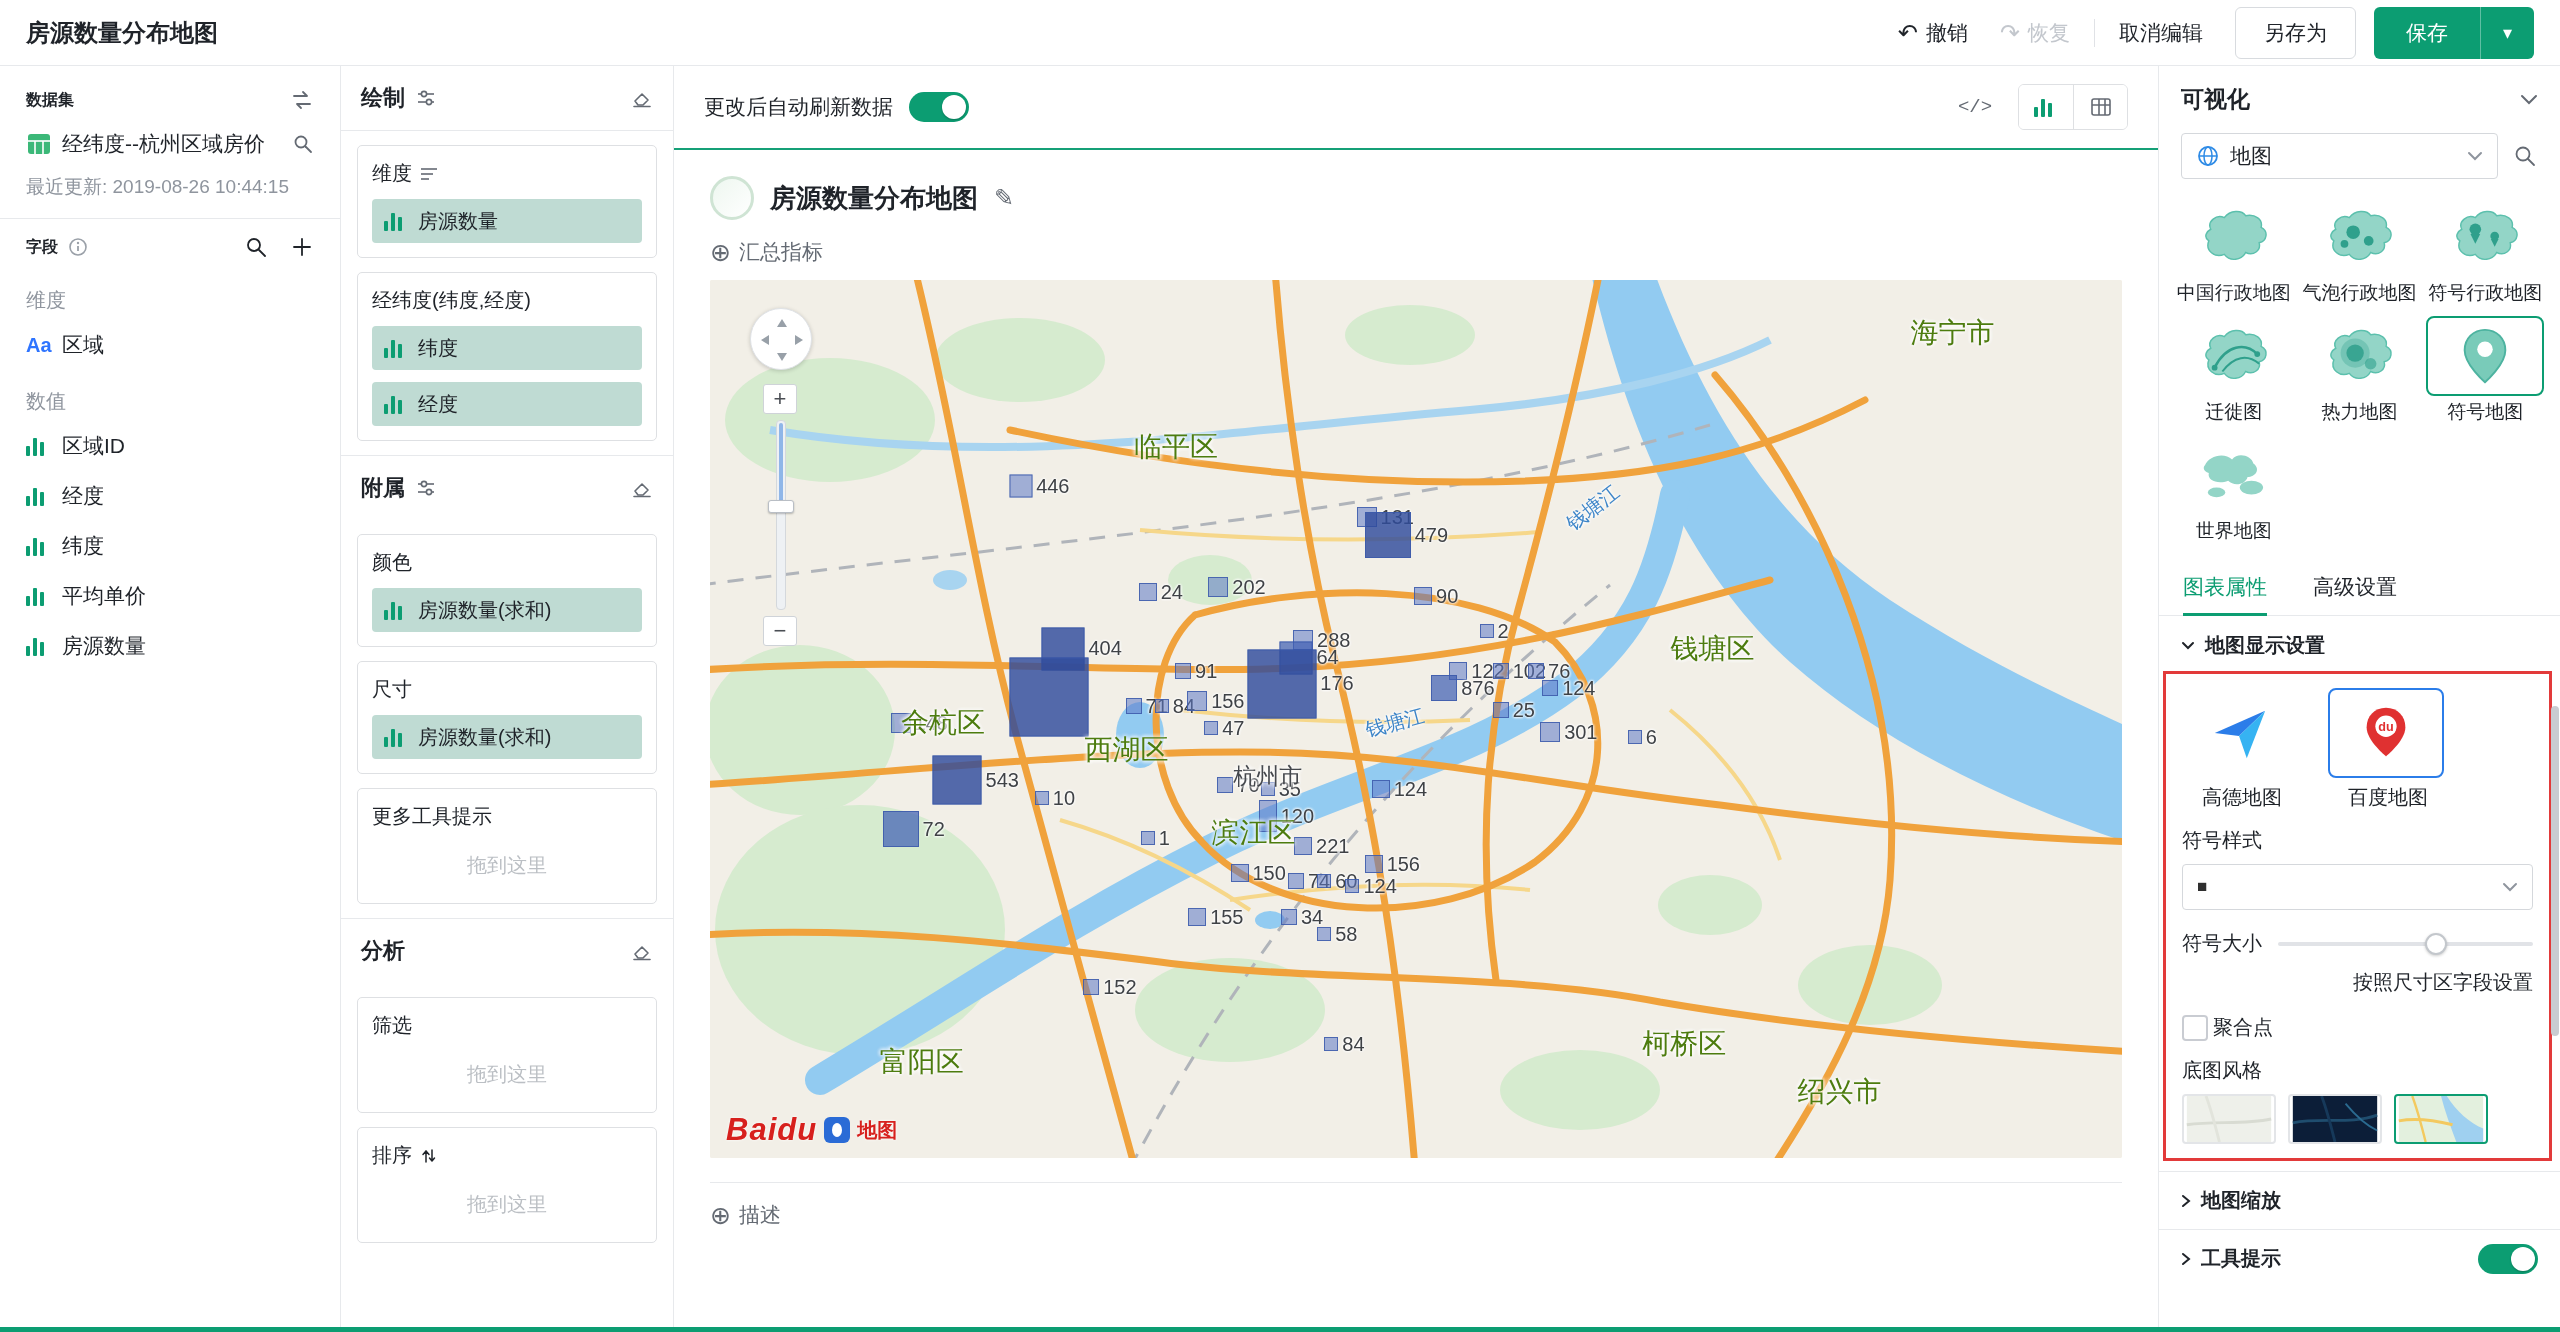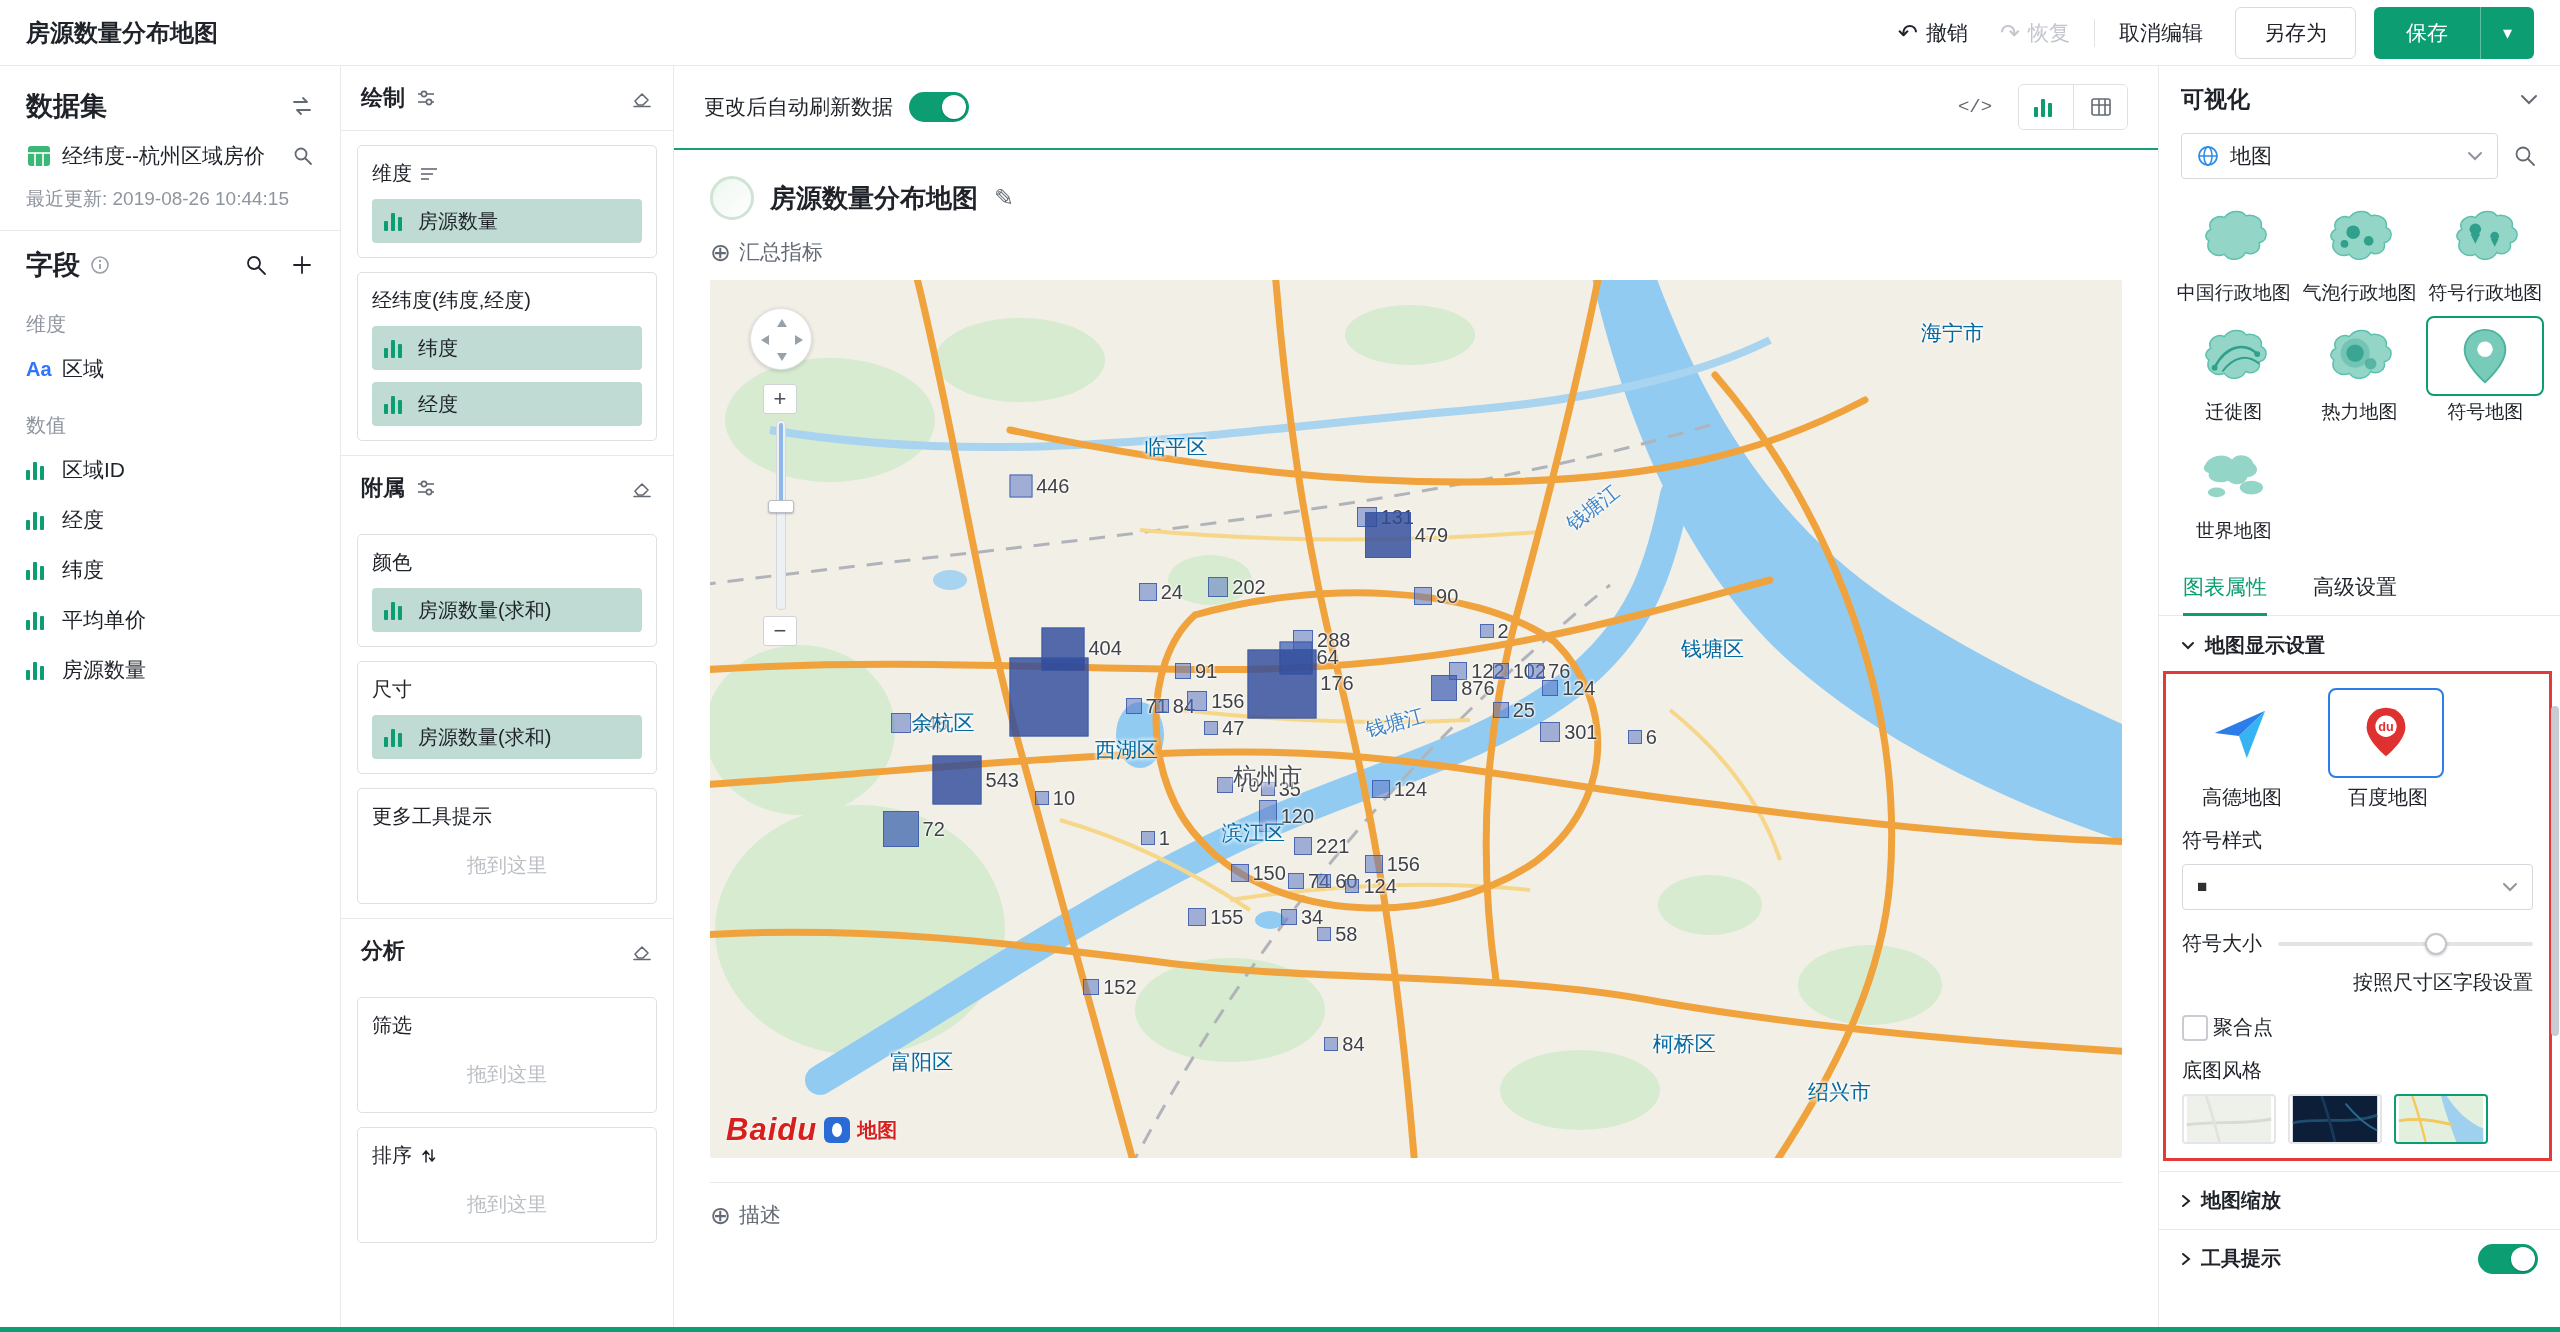--- a/index.html
+++ b/index.html
@@ -24,21 +24,21 @@
 .btn-save{display:flex;margin-left:18px;border-radius:6px;overflow:hidden}
 .btn-save .main{height:52px;padding:0 32px;background:var(--accent);color:#fff;font-size:21px;display:flex;align-items:center;cursor:pointer}
 .btn-save .caret{width:54px;height:52px;background:var(--accent);border-left:1px solid rgba(255,255,255,.35);display:flex;align-items:center;justify-content:center;color:#fff;font-size:18px;cursor:pointer}
 
 .body{flex:1;display:flex;min-height:0}
 .bottombar{flex:0 0 5px;background:var(--accent)}
 
 
 .panel1{width:341px;border-right:1px solid var(--border);background:#fff;padding-top:6px}
 .p1-row{display:flex;align-items:center;padding:16px 26px 10px;gap:10px}
-.p-title{font-size:27px;font-weight:bold}
+.p-title{font-size:16px;font-weight:bold}
 .ds-row{display:flex;align-items:center;gap:10px;padding:8px 26px}
 .ds-name{font-size:21px;flex:1;white-space:nowrap;overflow:hidden}
 .ds-update{font-size:19px;color:var(--gray);padding:8px 26px 18px}
 .p1-sep{height:1px;background:var(--border);margin:0}
 .group-label{font-size:20px;color:var(--gray);padding:18px 26px 6px}
 .field-row{display:flex;align-items:center;gap:12px;padding:11px 26px;font-size:21px;cursor:pointer}
 .aa{color:#2e74ff;font-weight:bold;font-size:20px;width:24px}
 .ico-bars{display:inline-flex;align-items:flex-end;gap:3px;height:20px;width:24px}
 .ico-bars i{display:block;width:4px;background:var(--bc,#0c9d72);border-radius:1px}
 .ico-bars i:nth-child(1){height:10px}
@@ -71,21 +71,21 @@
 .seg .s-item.active{border-bottom:none}
 .c-title-row{display:flex;align-items:center;gap:16px;padding:26px 36px 0}
 .avatar{width:44px;height:44px;border-radius:50%;border:3px solid #cfe4d4;background:linear-gradient(135deg,#eef7f0,#ffffff)}
 .c-title{font-size:26px;font-weight:bold}
 .pencil{font-size:24px;color:#646a73;cursor:pointer}
 .c-metric-row{display:flex;align-items:center;gap:8px;padding:18px 36px 0;color:#646a73;font-size:21px;cursor:pointer}
 .oplus{font-size:25px;line-height:1}
 
 .map{position:relative;height:878px;margin:14px 36px 0;background:#f2efe7;overflow:hidden;border-radius:2px}
 .map svg.base{position:absolute;inset:0;width:100%;height:100%}
-.map-label{position:absolute;transform:translate(-50%,-50%);font-size:21px;color:#0369a1;white-space:nowrap;text-shadow:0 0 4px #fff,0 0 4px #fff,0 0 4px #fff;pointer-events:none}
+.map-label{position:absolute;transform:translate(-50%,-50%);font-size:28px;color:#4d7c0f;white-space:nowrap;text-shadow:0 0 4px #fff,0 0 4px #fff,0 0 4px #fff;pointer-events:none}
 .map-label.city{font-size:23px;font-weight:normal;color:#45484d}
 .map-label.river{color:#3d85c8;font-size:20px}
 .pt{position:absolute;transform:translate(-50%,-50%);background:rgba(92,120,198,.55);border:1px solid rgba(60,90,170,.85)}
 .pt.m{background:rgba(64,95,180,.72)}
 .pt.l{background:rgba(47,76,156,.82)}
 .pt-label{position:absolute;left:100%;margin-left:5px;top:50%;transform:translateY(-50%);font-size:20px;color:#3f4246;white-space:nowrap;text-shadow:0 0 3px #fff,0 0 3px #fff,0 0 3px #fff}
 .map-ctl{position:absolute;left:40px;top:28px;width:66px}
 .compass{width:62px;height:62px;border-radius:50%;background:#fff;border:1px solid #dfe2e6;box-shadow:0 1px 4px rgba(0,0,0,.18);position:relative;cursor:pointer}
 .zoomer{margin:14px 0 0 13px;width:36px}
 .zbox{width:34px;height:30px;background:#fff;border:1px solid #cfd3d8;display:flex;align-items:center;justify-content:center;font-size:22px;color:#4a4e54;cursor:pointer;border-radius:3px}

